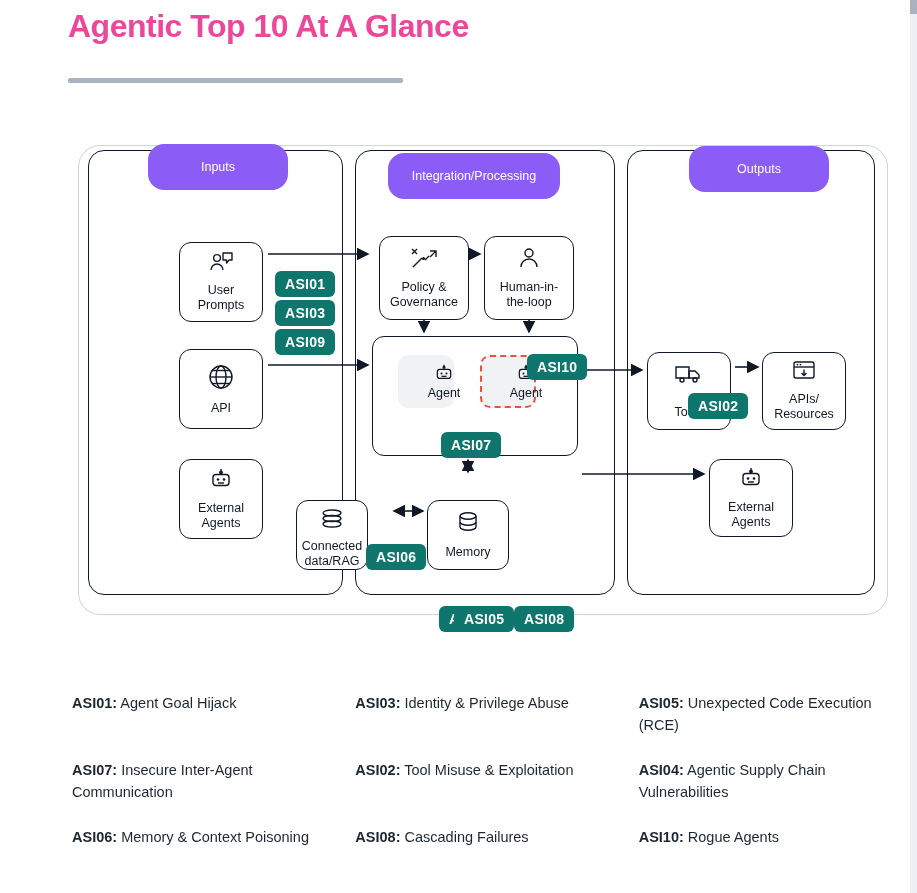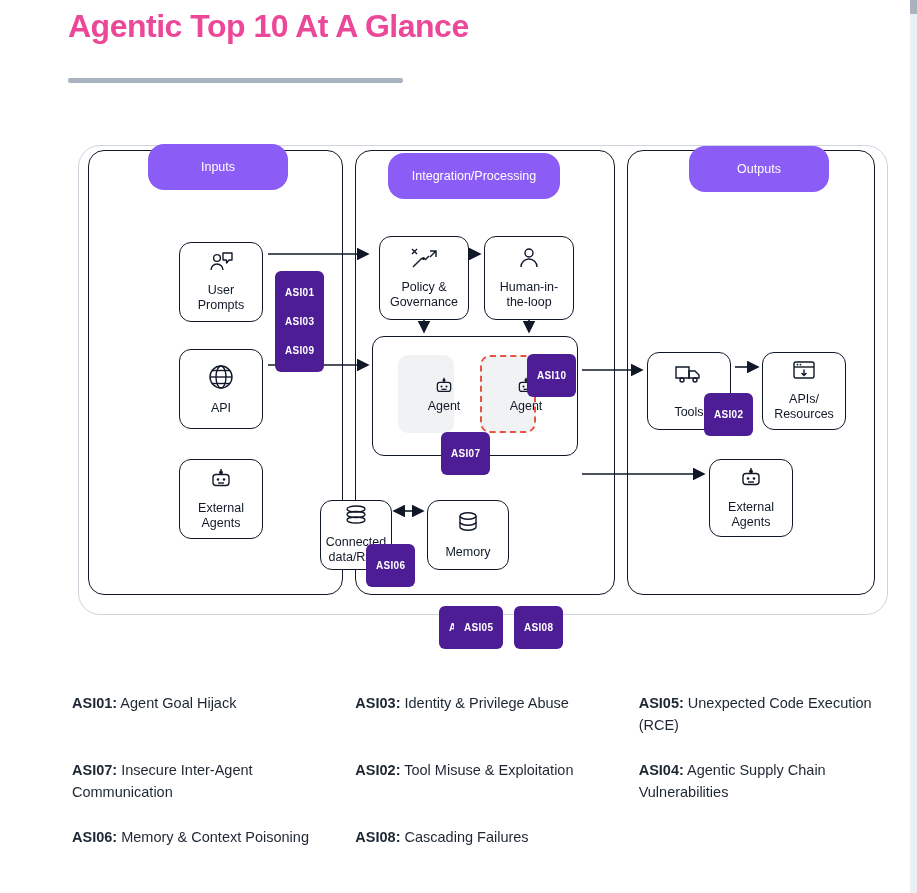--- a/index.html
+++ b/index.html
@@ -108,59 +108,59 @@
   .agent-group {
     position: absolute;
     left: 300px; top: 196px; width: 206px; height: 120px;
     border: 1.5px solid #101828;
     border-radius: 12px;
     background: #ffffff;
     z-index: 2;
   }
   .agent-tile {
     position: absolute;
-    width: 56px; height: 78px;
+    width: 56px; height: 53px;
     background: #f1f2f4;
     border-radius: 10px;
     display: flex; flex-direction: column;
     align-items: center; justify-content: center;
     font-size: 12.5px;
     z-index: 4;
     padding-left: 36px;
   }
   #agent-a { left: 326px; top: 215px; }
   #agent-b { left: 408px; top: 215px; border: 2px dashed #e8533f; }
 
-  #node-connected    { left: 248px; top: 336px; width: 72px; height: 70px; }
+  #node-connected    { left: 224px; top: 336px; width: 72px; height: 70px; justify-content: flex-end; }
   #node-memory       { left: 355px; top: 336px; width: 82px; height: 70px; }
 
   #node-tools        { left: 575px; top: 188px; width: 84px; height: 78px; gap: 10px; }
   #node-apis         { left: 690px; top: 188px; width: 84px; height: 78px; }
   #node-ext-agents-out { left: 637px; top: 295px; width: 84px; height: 78px; }
 
   
   .badge {
     position: absolute;
-    background: #4c1d95;
+    background: #0f766e;
     color: #ffffff;
-    font-size: 10px;
+    font-size: 14px;
     font-weight: bold;
     letter-spacing: .3px;
     border-radius: 6px;
-    padding: 16px 10px;
+    padding: 5px 10px;
     white-space: nowrap;
     z-index: 8;
   }
   #b-asi01 { left: 203px; top: 131px; }
   #b-asi03 { left: 203px; top: 160px; }
   #b-asi09 { left: 203px; top: 189px; }
   #b-asi10 { left: 455px; top: 214px; }
   #b-asi07 { left: 369px; top: 292px; }
   #b-asi06 { left: 294px; top: 404px; }
-  #b-asi02 { left: 632px; top: 253px; }
+  #b-asi02 { left: 616px; top: 253px; }
   #b-asi04 { left: 332px; top: 466px; margin-left: 35px; }
   #b-asi05 { left: 382px; top: 466px; }
   #b-asi08 { left: 442px; top: 466px; }
 
   
   #arrows { position: absolute; left: 0; top: 0; width: 820px; height: 495px; z-index: 1; }
 
   
   #legend {
     position: absolute;
@@ -418,17 +418,18 @@
 <div id="legend">
   <div class="legend-item"><b>ASI01:</b><span> Agent Goal Hijack</span></div>
   <div class="legend-item"><b>ASI03:</b><span> Identity &amp; Privilege Abuse</span></div>
   <div class="legend-item"><b>ASI05:</b><span> Unexpected Code Execution (RCE)</span></div>
   <div class="legend-item"><b>ASI07:</b><span> Insecure Inter-Agent Communication</span></div>
 
   <div class="legend-item"><b>ASI02:</b><span> Tool Misuse &amp; Exploitation</span></div>
   <div class="legend-item"><b>ASI04:</b><span> Agentic Supply Chain Vulnerabilities</span></div>
   <div class="legend-item"><b>ASI06:</b><span> Memory &amp; Context Poisoning</span></div>
   <div class="legend-item"><b>ASI08:</b><span> Cascading Failures</span></div>
+  <div class="legend-item"><b>ASI10:</b><span> Rogue Agents</span></div>
 </div>
 
 <div class="right-bar">
   <div class="right-bar-thumb"></div>
 </div>
 
 </body></html>

